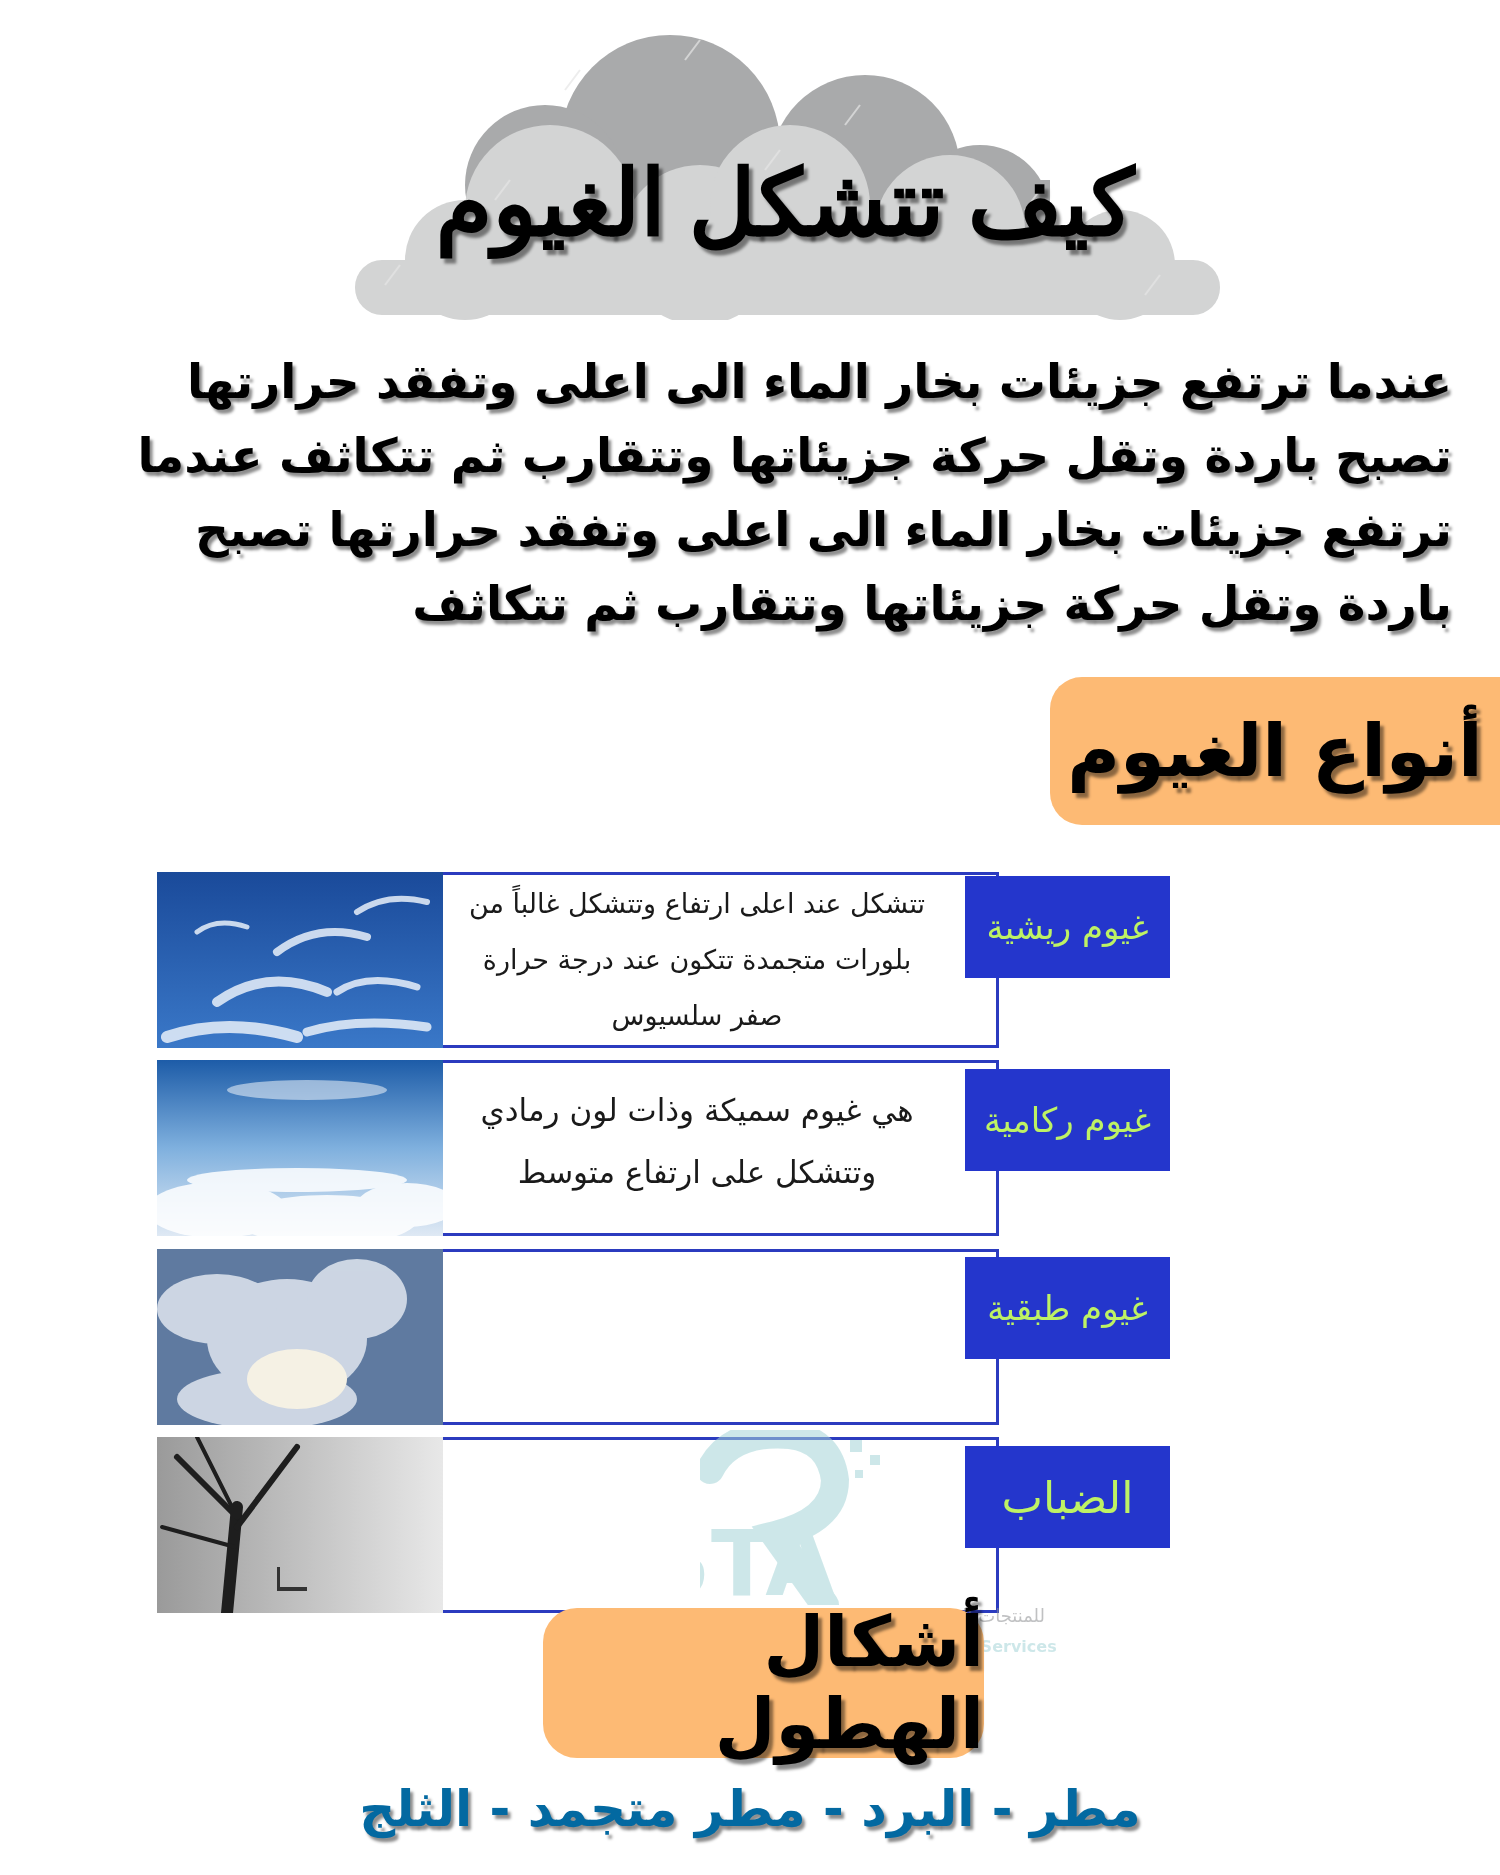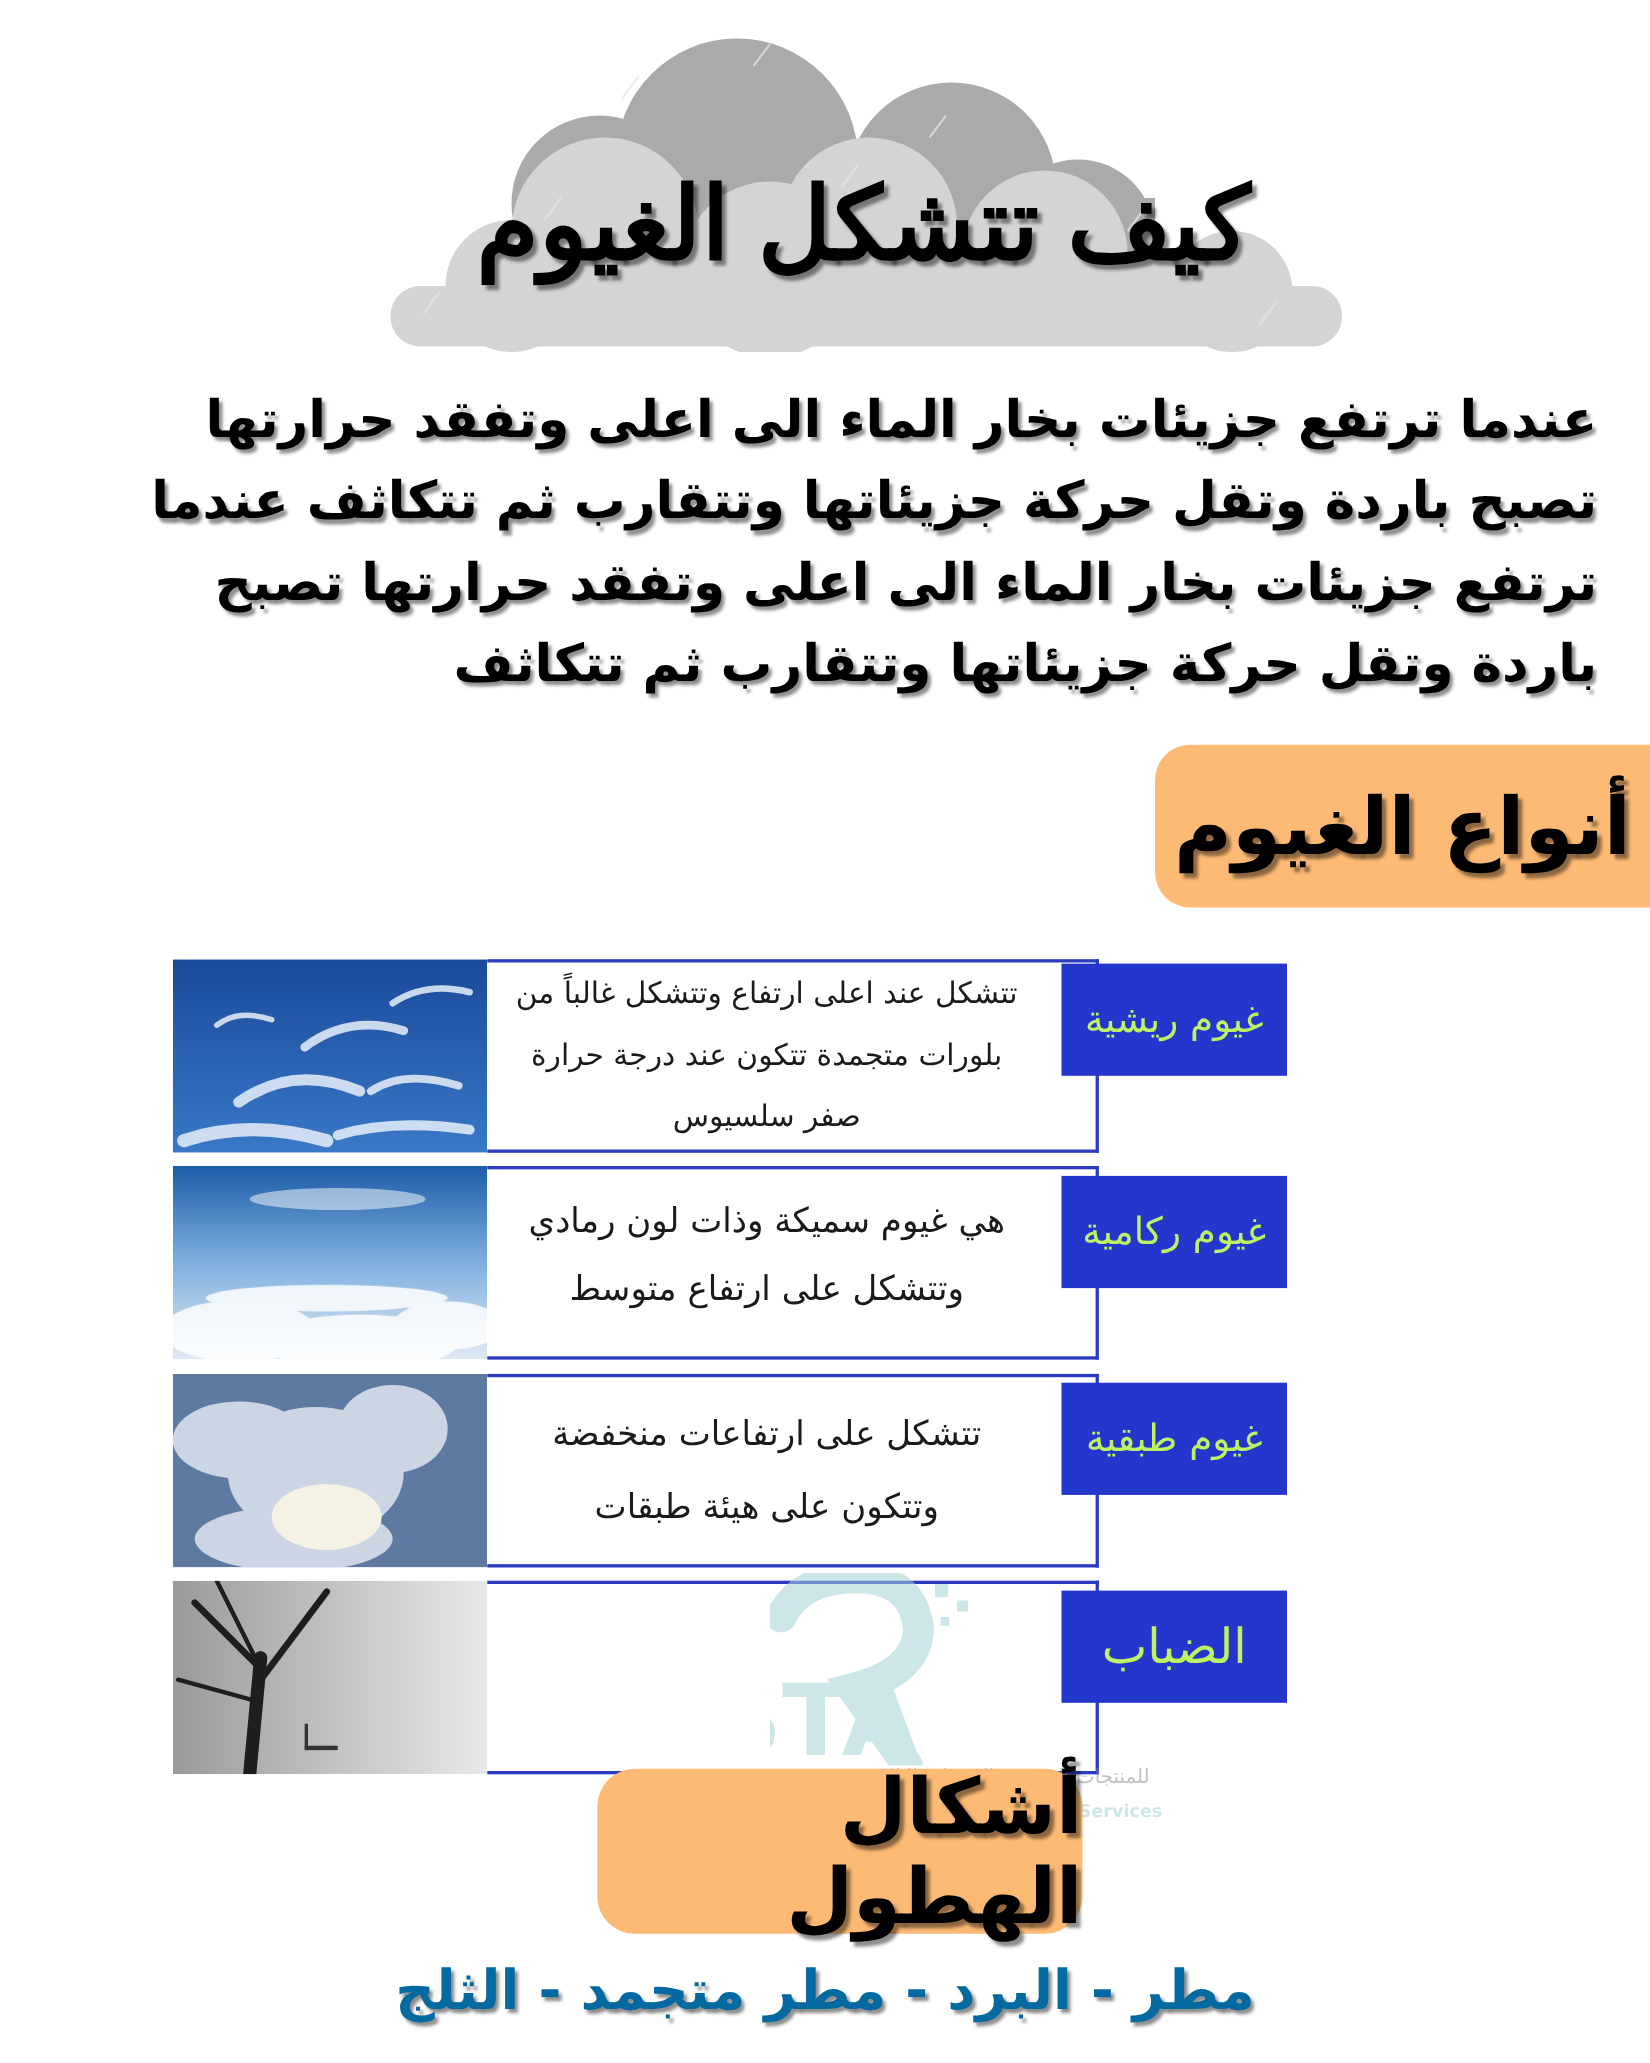--- a/index.html
+++ b/index.html
@@ -3,21 +3,21 @@
 <meta charset="utf-8">
 <style>
   html, body { margin:0; padding:0; background:#ffffff; }
   body { width:1500px; height:1875px; position:relative; overflow:hidden;
          font-family:"DejaVu Sans", sans-serif; direction:rtl; }
   .abs { position:absolute; }
 
   
   #cloud { left:340px; top:10px; width:890px; height:310px; }
   .title-main { left:340px; top:150px; width:890px; text-align:center;
-    font-family:Liberation Sans, sans-serif; font-weight:bold; font-size:92px; color:#000;
+    font-family:Liberation Serif, serif; font-weight:bold; font-size:92px; color:#000;
     text-shadow:4px 5px 3px rgba(0,0,0,0.45); letter-spacing:-2px; }
 
   .para { right:48px; top:345px; width:1330px; text-align:right;
     font-weight:bold; font-size:47px; line-height:74px; color:#000;
     text-shadow:3px 4px 3px rgba(0,0,0,0.45); letter-spacing:-1px; }
 
   .pill { background:#fdba74; border-radius:34px; display:flex; align-items:center;
     justify-content:center; font-weight:bold; color:#000;
     text-shadow:4px 5px 3px rgba(0,0,0,0.45); }
   #types-pill { left:1050px; top:677px; width:450px; height:148px; font-size:72px; border-radius:32px 0 0 32px; }
@@ -139,21 +139,20 @@
       <g fill="#dfe6ef" opacity="0.85">
         <ellipse cx="130" cy="90" rx="80" ry="60"></ellipse>
         <ellipse cx="60" cy="60" rx="60" ry="35"></ellipse>
         <ellipse cx="200" cy="50" rx="50" ry="40"></ellipse>
         <ellipse cx="110" cy="150" rx="90" ry="30"></ellipse>
       </g>
       <ellipse cx="140" cy="130" rx="50" ry="30" fill="#f5f1e4"></ellipse>
     </svg>
   </div>
   <div class="box"></div>
-  <div class="desc" style="font-size:31px; line-height:66px;">تتشكل على ارتفاعات منخفضة وتتكون على هيئة طبقات</div>
 </div>
 <div class="label" style="top:1257px;">غيوم طبقية</div>
 
 <div class="card" style="top:1413px;">
   <div class="photo">
     <svg width="286" height="176" viewBox="0 0 286 176">
       <defs>
           <linearGradient id="g4" x1="0" y1="0" x2="1" y2="0">
             <stop offset="0" stop-color="#9a9a9a"></stop>
             <stop offset="1" stop-color="#e8e8e8"></stop>

